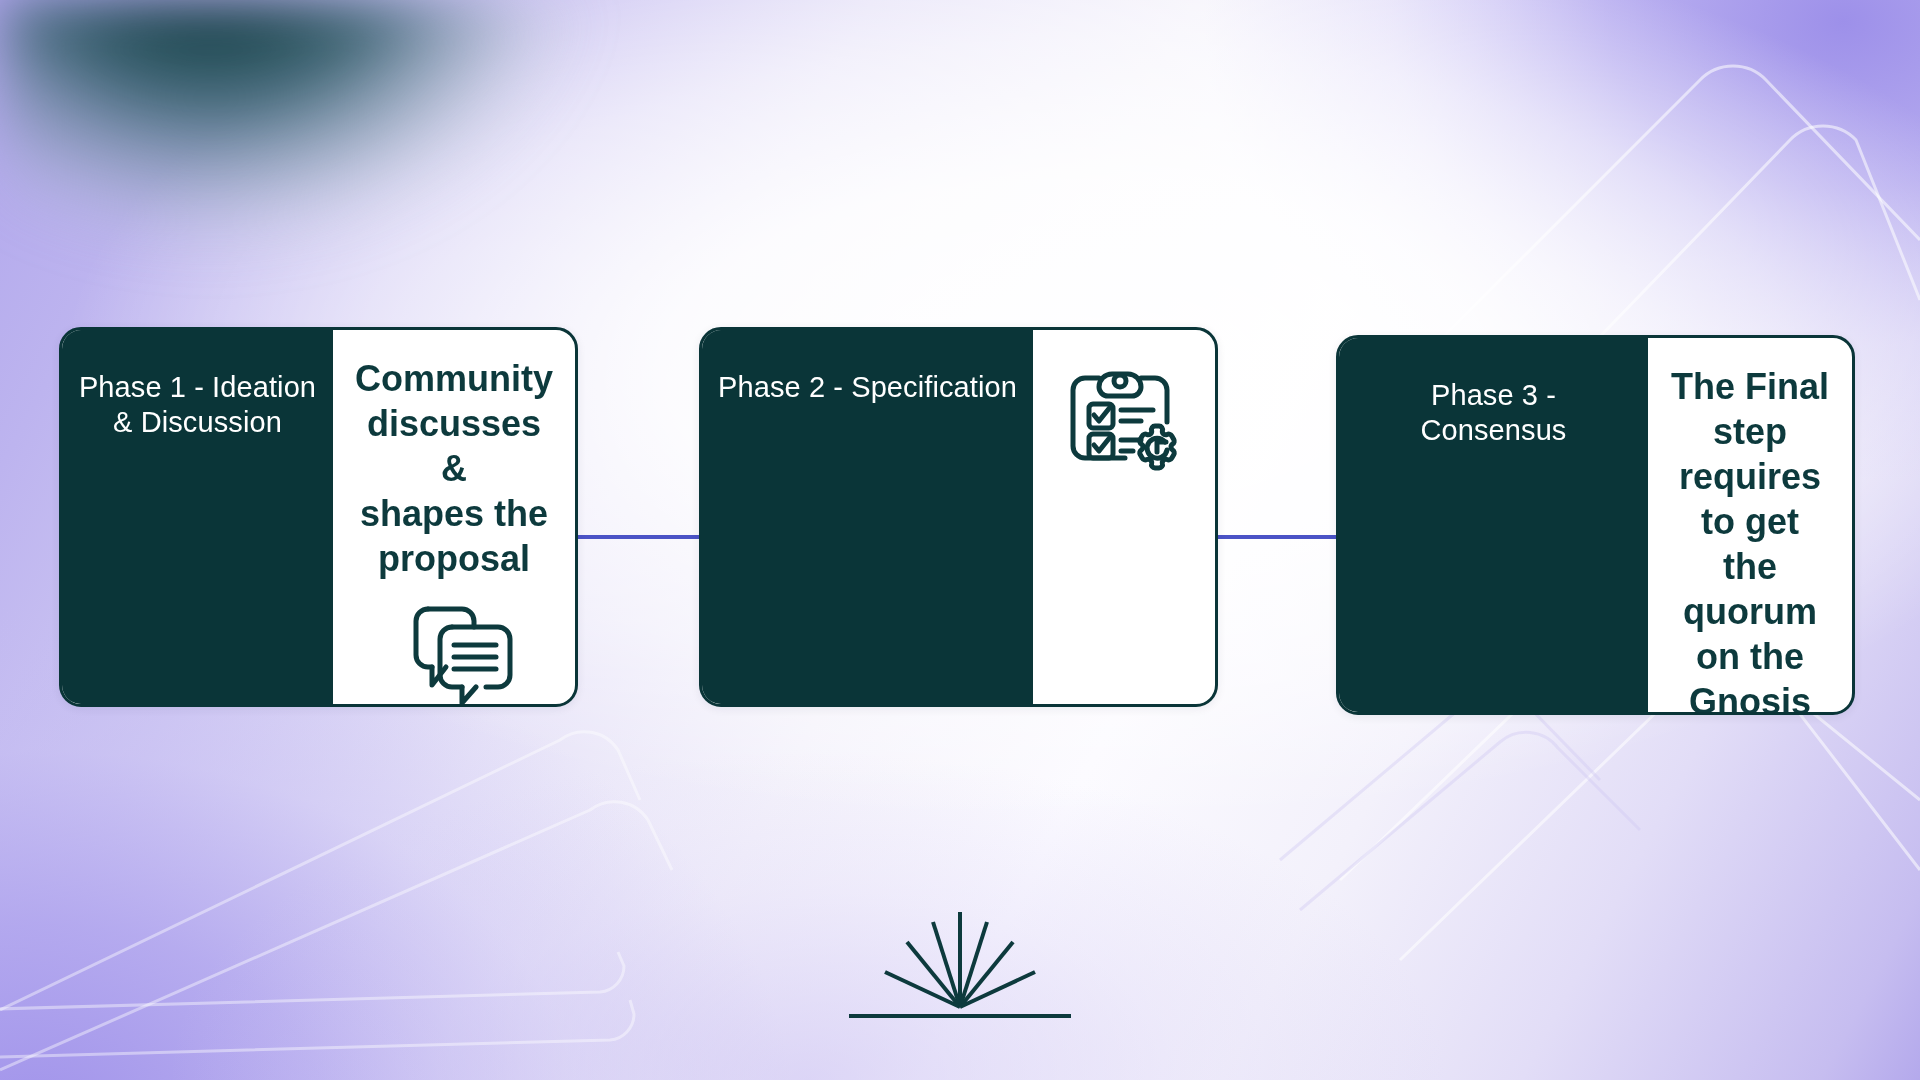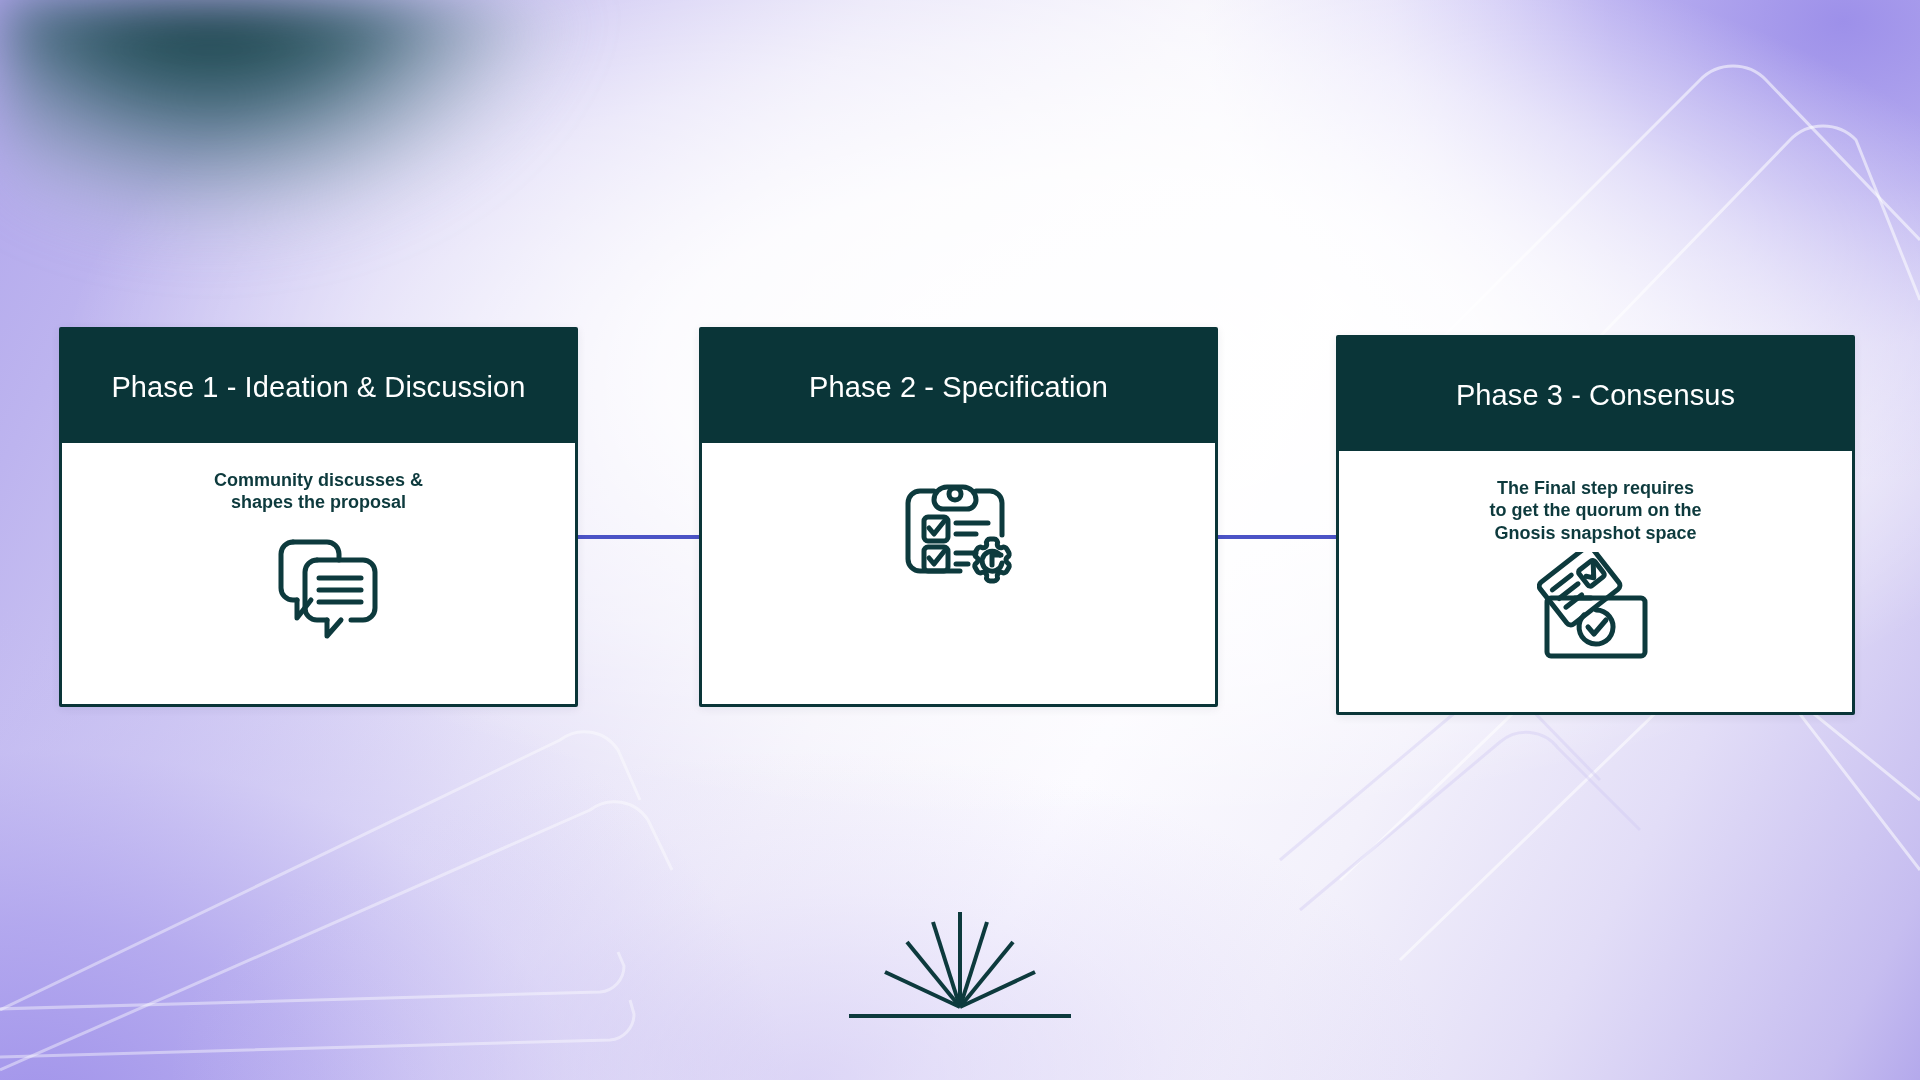--- a/index.html
+++ b/index.html
@@ -101,24 +101,24 @@
     z-index:1;
   }
   .connector.c1 { left:572px; width:132px; }
   .connector.c2 { left:1215px; width:122px; }
 
   .card {
     position:absolute;
     z-index:2;
     background:#ffffff;
     border:3px solid #0a3538;
-    border-radius:2px;
+    border-radius:22px;
     overflow:hidden;
     display:flex;
-    flex-direction:column;
+    flex-direction:row;
     box-shadow:0 2px 10px rgba(20,30,60,0.07);
   }
 
   .card-header {
     background:#0a3538;
     color:#ffffff;
     text-align:center;
     font-size:29px;
     font-weight:400;
     letter-spacing:.1px;
@@ -129,21 +129,21 @@
   .card-body {
     flex:1;
     display:flex;
     flex-direction:column;
     align-items:center;
     padding:26px 22px 22px;
   }
 
   .card-desc {
     color:#0d3a3d;
-    font-size:18px;
+    font-size:36px;
     font-weight:700;
     line-height:1.25;
     text-align:center;
   }
 
   .card-icon {
     margin-top:20px;
     display:flex;
     align-items:center;
     justify-content:center;

